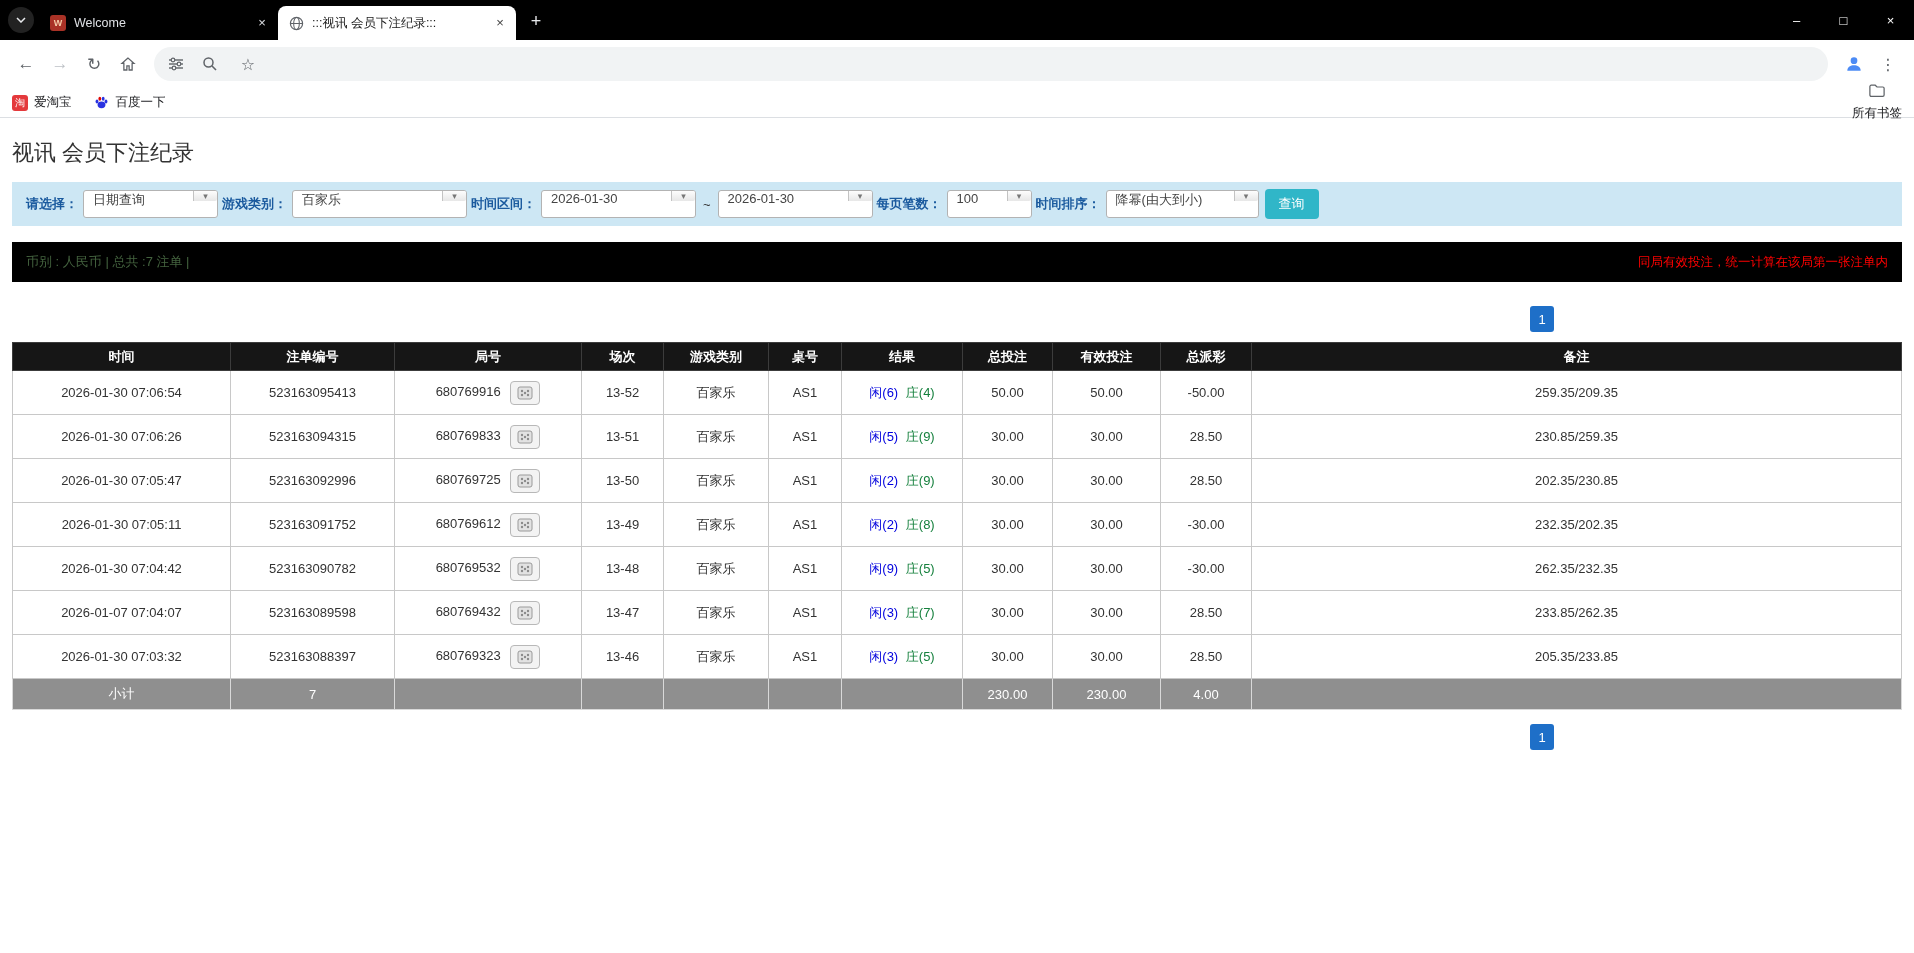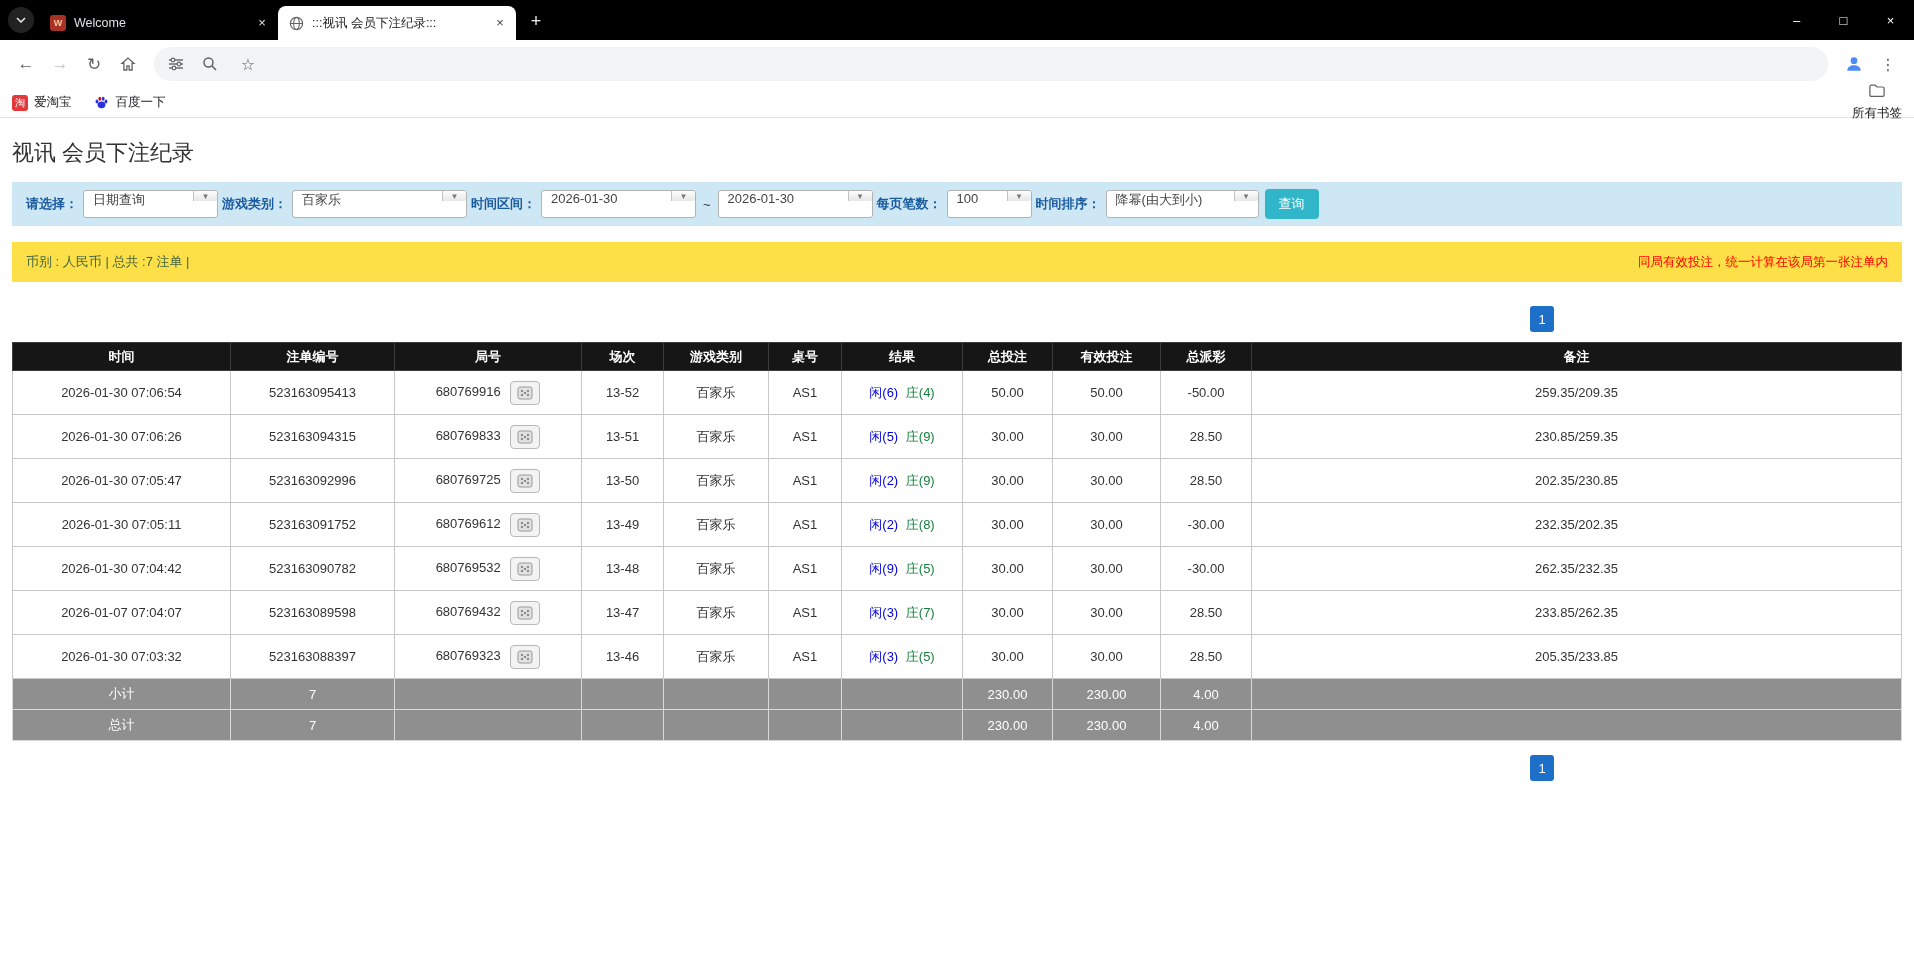--- a/index.html
+++ b/index.html
@@ -61,21 +61,21 @@
   .combo { display: inline-flex; align-items: flex-start; background: #fff; border: 1px solid #b3b3b3; border-radius: 3px; height: 28px; }
   .combo-value { display: flex; align-items: center; padding: 0 9px; color: #444; flex: 1; white-space: nowrap; overflow: hidden; }
   .combo-arrow { width: 24px; border-left: 1px solid #c3c3c3; background: linear-gradient(#fdfdfd, #e7e7e7);
     display: flex; align-items: center; justify-content: center; color: #777; font-size: 9px;
     border-radius: 0 2px 2px 0; cursor: pointer; flex: 0 0 24px; }
   .w-select { width: 135px; } .w-game { width: 175px; } .w-date { width: 155px; } .w-size { width: 85px; } .w-sort { width: 153px; }
   .tilde { margin: 0 7px; color: #333; }
   .search-btn { background: #30b6c8; color: #fff; border: none; height: 30px; padding: 0 14px; border-radius: 4px;
     font-size: 13px; cursor: pointer; margin-left: 2px; }
 
-  .summary-bar { margin-top: 16px; background: #fde047; height: 40px; display: flex; align-items: center;
+  .summary-bar { margin-top: 16px; background: #000000; height: 40px; display: flex; align-items: center;
     justify-content: space-between; padding: 0 14px; font-size: 13px; }
   .summary-left { color: #44633f; }
   .summary-right { color: #f00; font-size: 12.5px; }
 
   .pagination { display: flex; justify-content: flex-end; padding-right: 348px; }
   .pagination.top { margin-top: 24px; }
   .pagination.bottom { margin-top: 14px; }
   .page-btn { min-width: 24px; height: 26px; background: #1e6fc8; color: #fff; border: none; border-radius: 3px;
     font-size: 13px; cursor: pointer; padding: 0 7px; }
 
@@ -484,32 +484,19 @@
         <td></td>
         <td></td>
         <td></td>
         <td></td>
         <td></td>
         <td>230.00</td>
         <td>230.00</td>
         <td>4.00</td>
         <td></td>
       </tr>
-      <tr>
-        <td>总计</td>
-        <td>7</td>
-        <td></td>
-        <td></td>
-        <td></td>
-        <td></td>
-        <td></td>
-        <td>230.00</td>
-        <td>230.00</td>
-        <td>4.00</td>
-        <td></td>
-      </tr>
     </tfoot>
   </table>
 
   <div class="pagination bottom">
     <button class="page-btn">1</button>
   </div>
 </div>
 
 </body></html>

